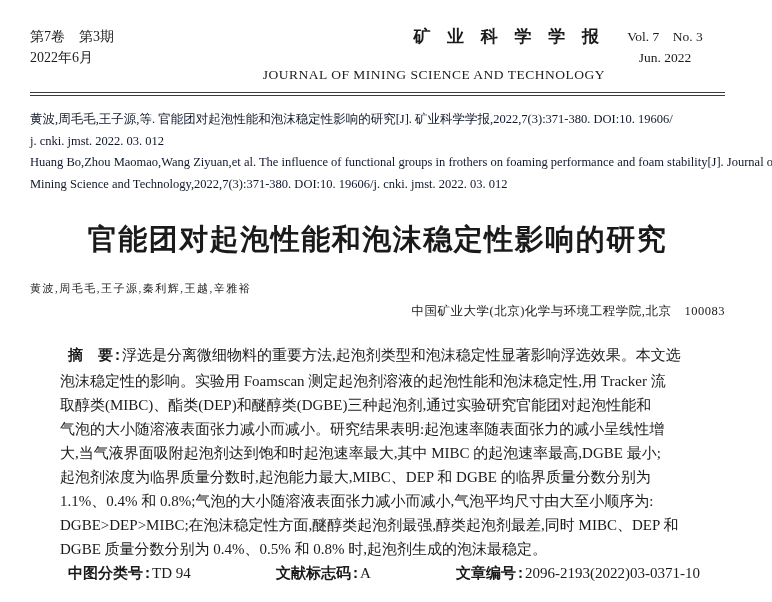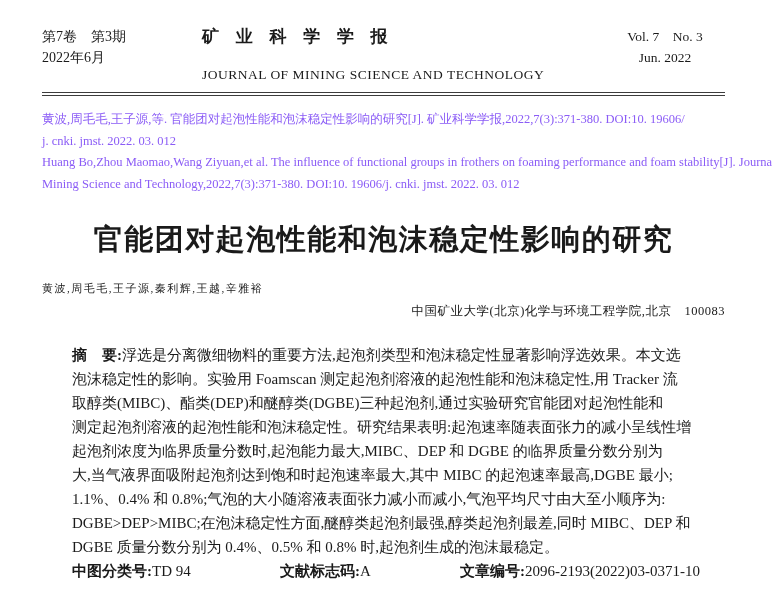--- a/index.html
+++ b/index.html
@@ -11,38 +11,38 @@
     width: 772px;
     height: 602px;
     overflow: hidden;
     color: #1a1a1a;
     font-family: "Liberation Serif", serif;
   }
   .page {
     box-sizing: border-box;
     width: 772px;
     height: 550px;
-    padding: 26px 47px 0 42px;
+    padding: 26px 47px 0 30px;
   }
 
   
   .journal-header {
     display: flex;
     align-items: flex-start;
     justify-content: space-between;
   }
   .jh-left {
     width: 160px;
     font-size: 14px;
     line-height: 21px;
     white-space: nowrap;
   }
   .jh-center {
     flex: 1;
-    text-align: left;
+    text-align: right;
   }
   .jh-center .cn {
     font-family: "Liberation Sans", sans-serif;
     font-weight: bold;
     font-size: 17px;
     letter-spacing: 6px;
     line-height: 22px;
   }
   .jh-center .en {
     font-size: 13.5px;
@@ -62,21 +62,21 @@
     height: 2px;
     border-top: 1.6px solid #3c3c3c;
     border-bottom: 1.6px solid #3c3c3c;
   }
 
   
   .citation {
     margin-top: 13px;
     font-size: 12.5px;
     line-height: 21.5px;
-    color: #8b5cf6;
+    color: #0f172a;
   }
   .citation .line { white-space: nowrap; }
 
   
   .article-title {
     margin: 25px 0 0 0;
     text-align: center;
     font-family: "Liberation Sans", sans-serif;
     font-weight: bold;
     font-size: 29px;
@@ -95,22 +95,23 @@
   }
 
   
   .abstract-block {
     margin: 23px 25px 0 30px;  
     font-size: 15px;
     line-height: 24px;
   }
   .abstract-block .aline { white-space: nowrap; }
   .bold-label {
-    font-family: Liberation Serif, serif;
+    font-family: Liberation Mono, monospace;
     font-weight: bold;
+    margin-left: 8px;
   }
   .keywords { white-space: nowrap; }
 
   .meta-row {
     display: flex;
     justify-content: space-between;
     margin: 0 25px 0 30px;
     font-size: 15px;
     line-height: 24px;
     white-space: nowrap;
@@ -150,23 +151,23 @@
   <div class="authors">黄波,周毛毛,王子源,秦利辉,王越,辛雅裕</div>
 
   <div class="affiliation">中国矿业大学(北京)化学与环境工程学院,北京　100083</div>
 
   <section class="abstract-block">
     <div class="aline">
       <span class="bold-label">摘　要:</span><span>浮选是分离微细物料的重要方法,起泡剂类型和泡沫稳定性显著影响浮选效果。本文选</span>
     </div>
     <div class="aline">泡沫稳定性的影响。实验用 Foamscan 测定起泡剂溶液的起泡性能和泡沫稳定性,用 Tracker 流</div>
     <div class="aline">取醇类(MIBC)、酯类(DEP)和醚醇类(DGBE)三种起泡剂,通过实验研究官能团对起泡性能和</div>
-    <div class="aline">测定起泡剂溶液的起泡性能和泡沫稳定性。研究结果表明:起泡速率随表面张力的减小呈线性增</div>
+    <div class="aline">气泡的大小随溶液表面张力减小而减小。研究结果表明:起泡速率随表面张力的减小呈线性增</div>
+    <div class="aline">大,当气液界面吸附起泡剂达到饱和时起泡速率最大,其中 MIBC 的起泡速率最高,DGBE 最小;</div>
     <div class="aline">起泡剂浓度为临界质量分数时,起泡能力最大,MIBC、DEP 和 DGBE 的临界质量分数分别为</div>
-    <div class="aline">大,当气液界面吸附起泡剂达到饱和时起泡速率最大,其中 MIBC 的起泡速率最高,DGBE 最小;</div>
     <div class="aline">1.1%、0.4% 和 0.8%;气泡的大小随溶液表面张力减小而减小,气泡平均尺寸由大至小顺序为:</div>
     <div class="aline">DGBE&gt;DEP&gt;MIBC;在泡沫稳定性方面,醚醇类起泡剂最强,醇类起泡剂最差,同时 MIBC、DEP 和</div>
     <div class="aline">DGBE 质量分数分别为 0.4%、0.5% 和 0.8% 时,起泡剂生成的泡沫最稳定。</div>
 
   </section>
 
   <div class="meta-row">
     <div>
       <span class="bold-label">中图分类号:</span><span>TD 94</span>
     </div>

